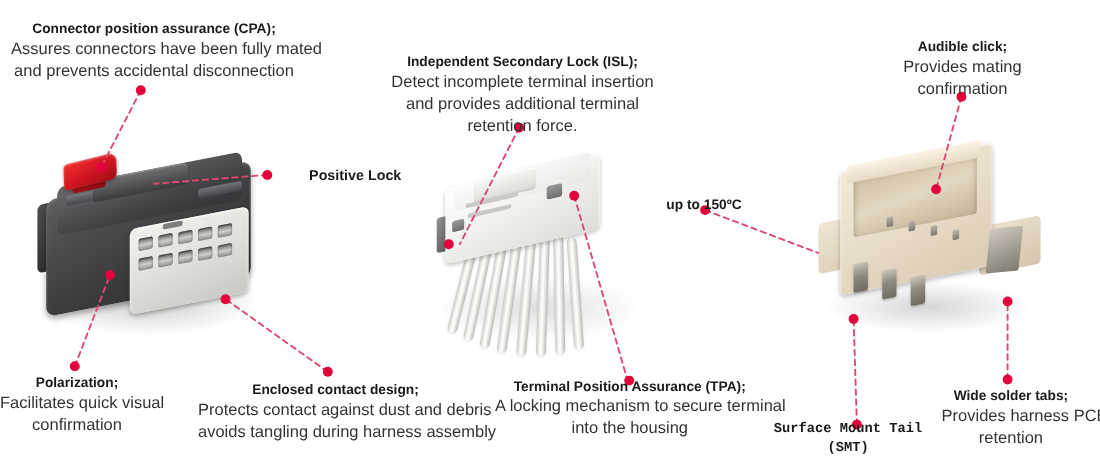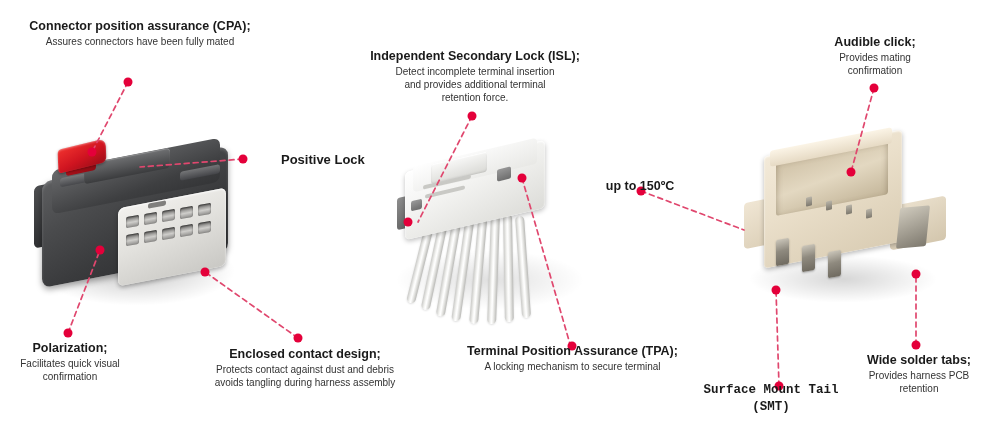--- a/index.html
+++ b/index.html
@@ -14,21 +14,21 @@
   #lines{position:absolute;left:0;top:0;width:1000px;height:431px;pointer-events:none;}
 
   .dot{
     position:absolute;width:9px;height:9px;border-radius:50%;
     background:#e4003a;transform:translate(-50%,-50%);
   }
 
   
   .callout{position:absolute;text-align:center;line-height:1.33;}
   .callout .ttl{font-weight:bold;font-size:12.5px;color:#1a1a1a;display:block;white-space:nowrap;}
-  .callout .bdy{font-size:10px;color:#333333;display:block;white-space:nowrap;}
+  .callout .bdy{font-size:15px;color:#333333;display:block;white-space:nowrap;}
   .label-only .ttl{font-size:13px;}
 
   
   #connLeft{position:absolute;left:30px;top:140px;width:215px;height:185px;}
   .cl-shadow{
     position:absolute;left:6px;top:96px;width:200px;height:70px;border-radius:50%;
     background:radial-gradient(ellipse at center,rgba(0,0,0,.22),rgba(0,0,0,0) 70%);
   }
   .cl-body{
     position:absolute;left:12px;top:24px;width:186px;height:106px;border-radius:9px;
@@ -266,20 +266,21 @@
   <span class="dot" style="left:874px;top:88px;"></span>
   <span class="dot" style="left:851px;top:172px;"></span>
   <span class="dot" style="left:779px;top:386px;"></span>
   <span class="dot" style="left:776px;top:290px;"></span>
   <span class="dot" style="left:916px;top:345px;"></span>
   <span class="dot" style="left:916px;top:274px;"></span>
 
   <div class="callout" style="left:10px;top:18px;width:260px;">
     <span class="ttl">Connector position assurance (CPA);</span>
     <span class="bdy">Assures connectors have been fully mated</span>
+    <span class="bdy">and prevents accidental disconnection</span>
   </div>
 
   <div class="callout" style="left:350px;top:48px;width:250px;">
     <span class="ttl">Independent Secondary Lock (ISL);</span>
     <span class="bdy">Detect incomplete terminal insertion</span>
     <span class="bdy">and provides additional terminal</span>
     <span class="bdy">retention force.</span>
   </div>
 
   <div class="callout" style="left:800px;top:34px;width:150px;">
@@ -304,20 +305,21 @@
 
   <div class="callout" style="left:180px;top:346px;width:250px;">
     <span class="ttl">Enclosed contact design;</span>
     <span class="bdy">Protects contact against dust and debris</span>
     <span class="bdy">avoids tangling during harness assembly</span>
   </div>
 
   <div class="callout" style="left:450px;top:343px;width:245px;">
     <span class="ttl">Terminal Position Assurance (TPA);</span>
     <span class="bdy">A locking mechanism to secure terminal</span>
+    <span class="bdy">into the housing</span>
   </div>
 
   <div class="callout" style="left:691px;top:382px;width:160px;font-family:Liberation Mono, monospace;">
     <span class="ttl">Surface Mount Tail</span>
     <span class="ttl">(SMT)</span>
   </div>
 
   <div class="callout" style="left:856px;top:352px;width:126px;">
     <span class="ttl">Wide solder tabs;</span>
     <span class="bdy">Provides harness PCB</span>

